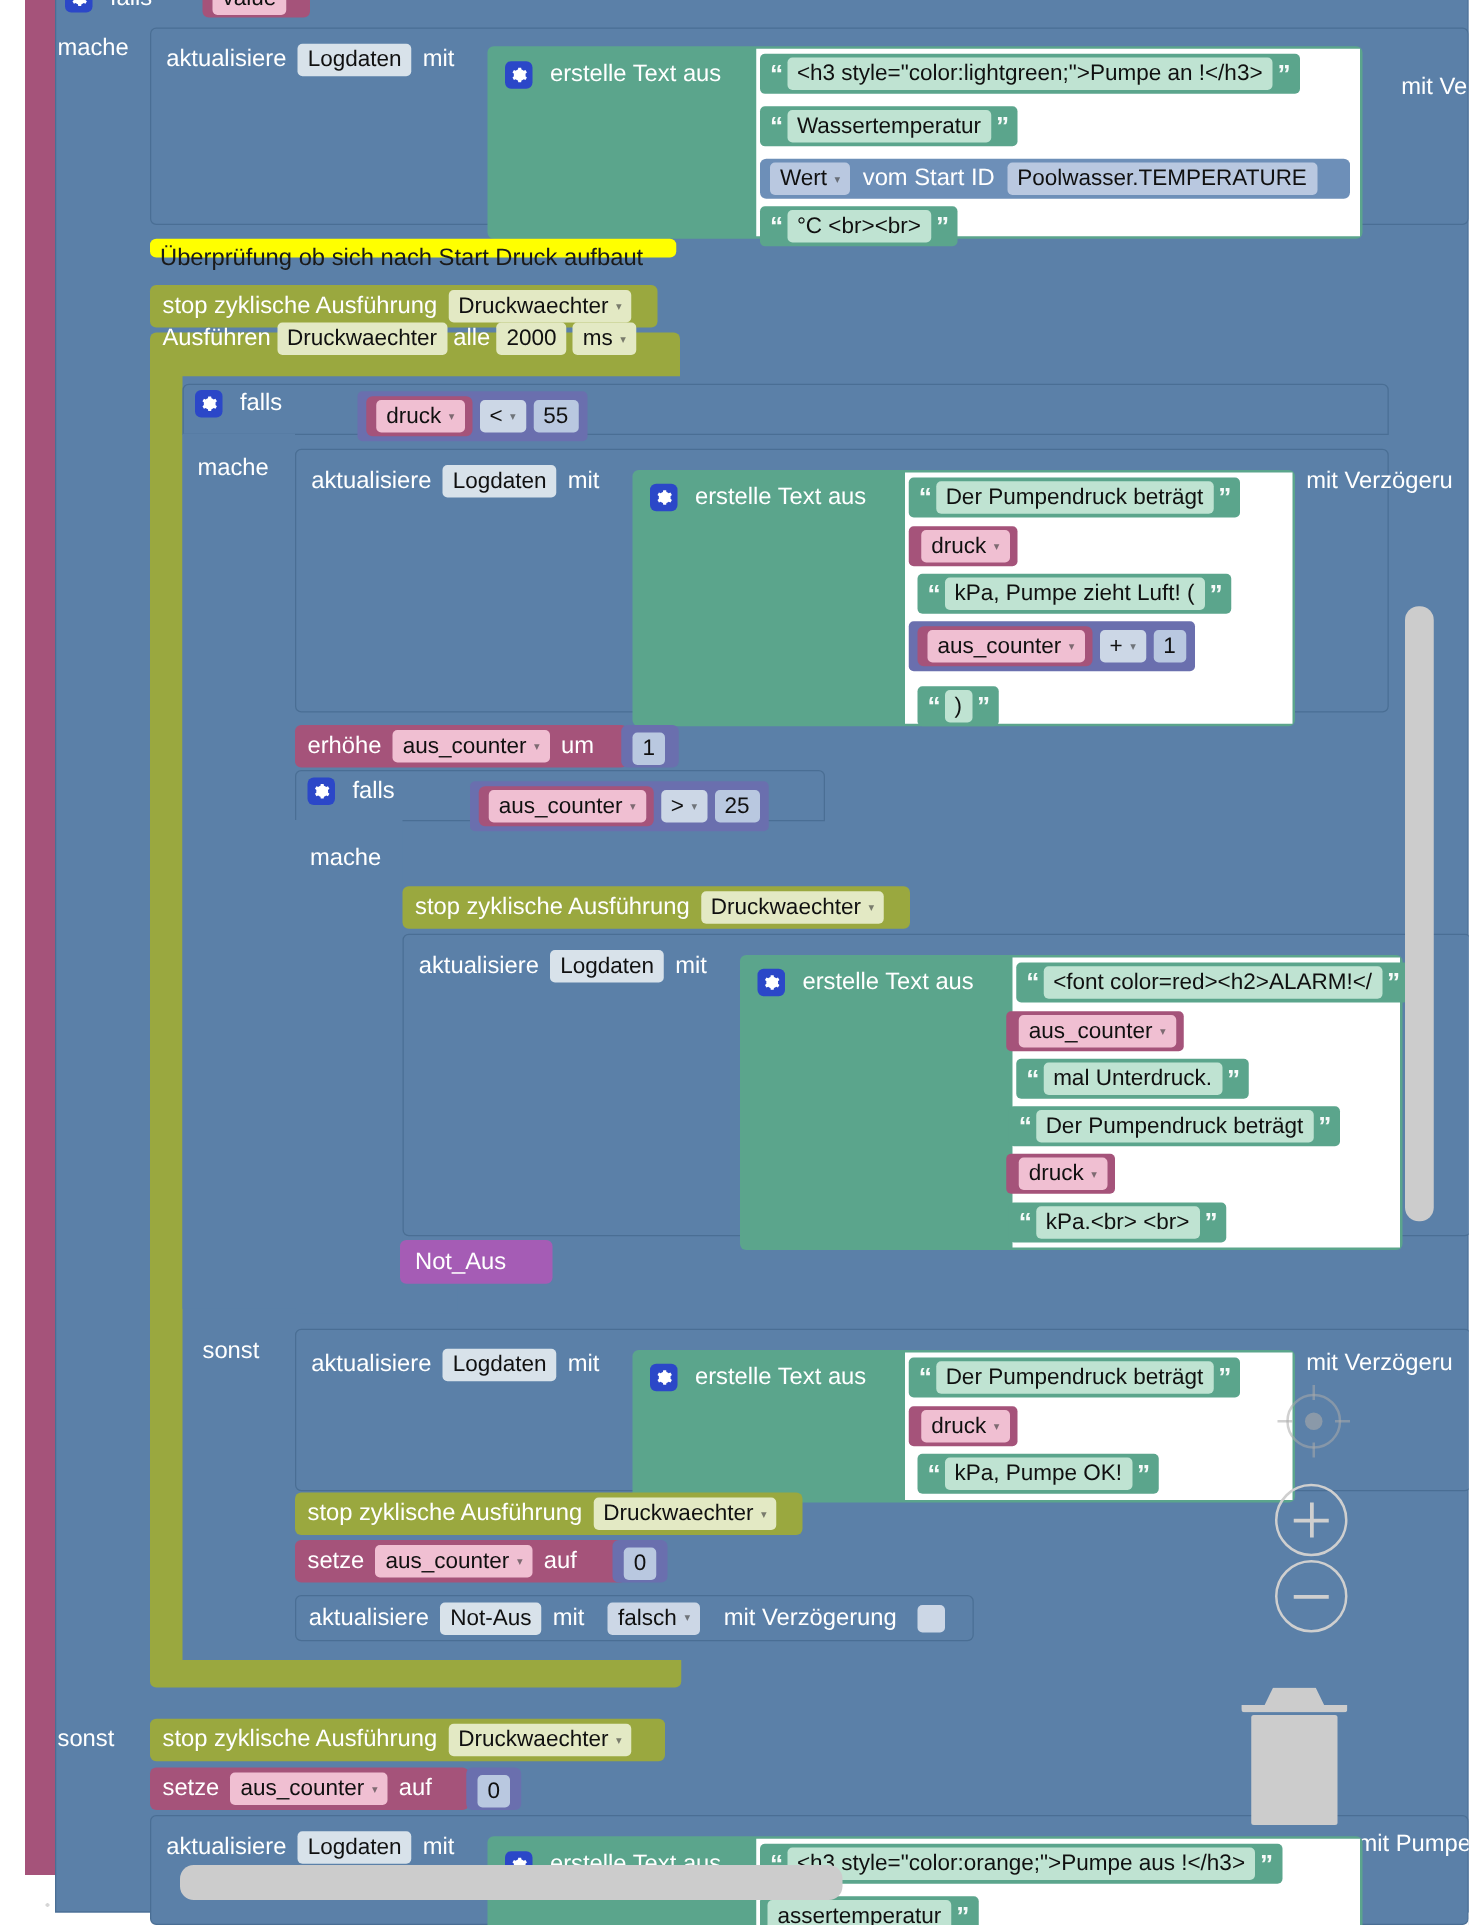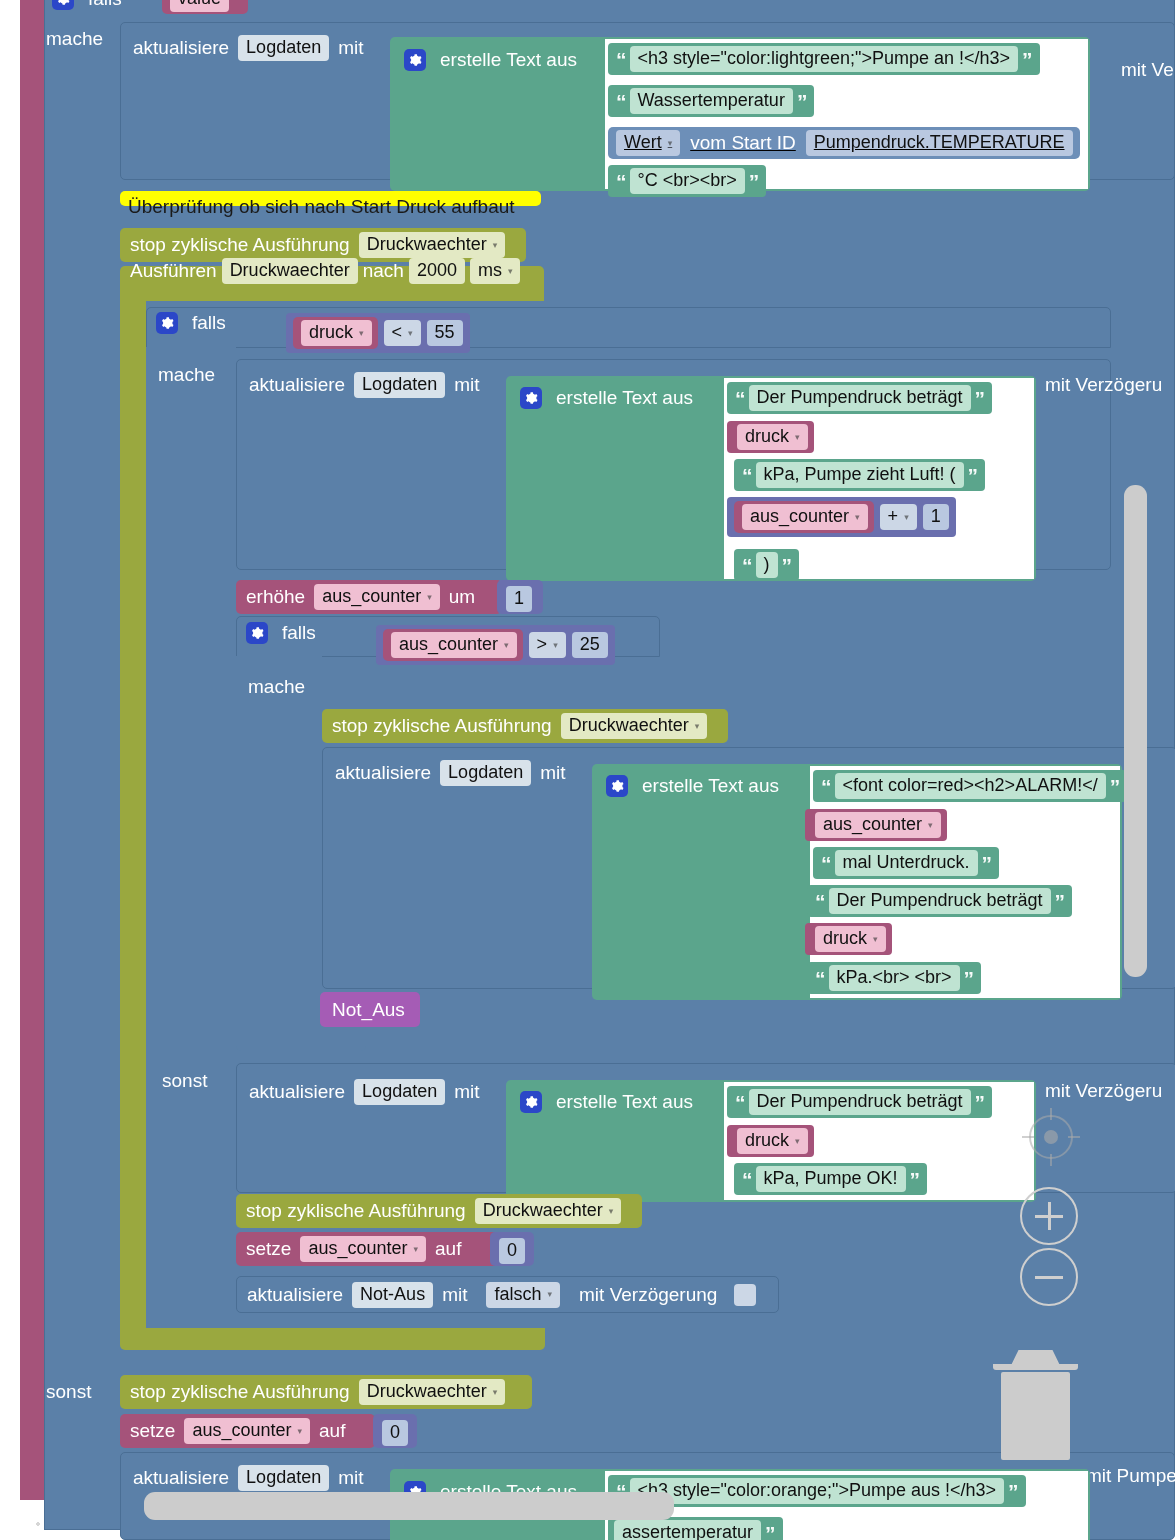--- a/index.html
+++ b/index.html
@@ -39,21 +39,21 @@
   .caret { font-size: 9px; margin-left: 6px; opacity: .6; color:#333; }
 
   
   .c-ctrl   { background: #5b80a8; }          
   .c-ctrl-b { border: 1px solid #4a6e94; }
   .c-sched  { background: #9aa83f; }          
   .c-text   { background: #5ba58c; margin-top: 13px; }          
   .c-var    { background: #a5537a; }          
   .c-math   { background: #6a6fae; }          
   .c-logic  { background: #5b80a8; }          
-  .c-obj    { background: #6d8fb8; text-decoration: underline; }          
+  .c-obj    { background: #6d8fb8; }          
   .c-proc   { background: #a55cb5; }          
   .c-note   { background: #ffff00; }          
 
   
   .gear {
     width: 22px; height: 22px; border-radius: 5px; background: #2b47c8;
     display: inline-flex; align-items: center; justify-content: center;
     flex: 0 0 auto;
   }
   .gear svg { display:block; }
@@ -140,21 +140,21 @@
       <span class="q">”</span>
     </div>
 
     <div class="blk c-obj" style="left:218px; top:90px; width:472px; height:32px;">
       <div class="row" style="height:100%; padding-left:8px; gap:10px;">
         <span class="field blue2">
           <span>Wert</span>
             <span class="caret">▾</span>
         </span>
         <span class="lbl">vom Start ID</span>
-        <span class="field blue2">Pumpendruck.TEMPERATURE</span>
+        <span class="field blue2">Poolwasser.TEMPERATURE</span>
       </div>
     </div>
 
     <div class="txrow" style="position:absolute; left:218px; top:128px;">
       <span class="q">“</span>
       <span class="field green">°C &lt;br&gt;&lt;br&gt;</span>
       <span class="q">”</span>
     </div>
   </div>
 
@@ -169,21 +169,21 @@
         <span>Druckwaechter</span>
           <span class="caret">▾</span>
       </span>
     </div>
   </div>
 
   <div class="blk c-sched" style="left:120px; top:266px; width:424px; height:35px; border-radius:5px 5px 0 0;"></div>
   <div class="row" style="position:absolute; left:130px; top:258px; gap:5px; z-index:5;">
     <span class="lbl">Ausführen</span>
     <span class="field olive">Druckwaechter</span>
-    <span class="lbl">nach</span>
+    <span class="lbl">alle</span>
     <span class="field olive">2000</span>
     <span class="field olive">
       <span>ms</span>
         <span class="caret">▾</span>
     </span>
   </div>
 
   <div class="blk c-sched" style="left:120px; top:300px; width:26px; height:1035px; border-radius:0;"></div>
   <div class="blk c-sched" style="left:120px; top:1328px; width:425px; height:22px; border-radius:0 0 5px 5px;"></div>
 
@@ -366,21 +366,21 @@
           <span class="caret">▾</span>
       </span>
     </div>
     <div class="txrow" style="position:absolute; left:215px; top:198px;">
       <span class="q">“</span>
       <span class="field green">kPa.&lt;br&gt; &lt;br&gt;</span>
       <span class="q">”</span>
     </div>
   </div>
 
-  <div class="blk c-proc" style="left:320px; top:992px; width:100px; height:35px;">
+  <div class="blk c-proc" style="left:320px; top:992px; width:122px; height:35px;">
     <span class="lbl" style="position:absolute; left:12px; top:7px;">Not_Aus</span>
   </div>
 
   <div class="blk c-logic" style="left:236px; top:1029px; width:130px; height:22px; border-radius:0 0 5px 5px;"></div>
 
   <div class="lbl" style="position:absolute; left:162px; top:1070px; z-index:6;">sonst</div>
 
   <div class="blk c-ctrl c-ctrl-b" style="left:236px; top:1063px; width:941px; height:130px;">
     <div class="row" style="position:absolute; left:12px; top:15px; gap:9px;">
       <span class="lbl">aktualisiere</span>

